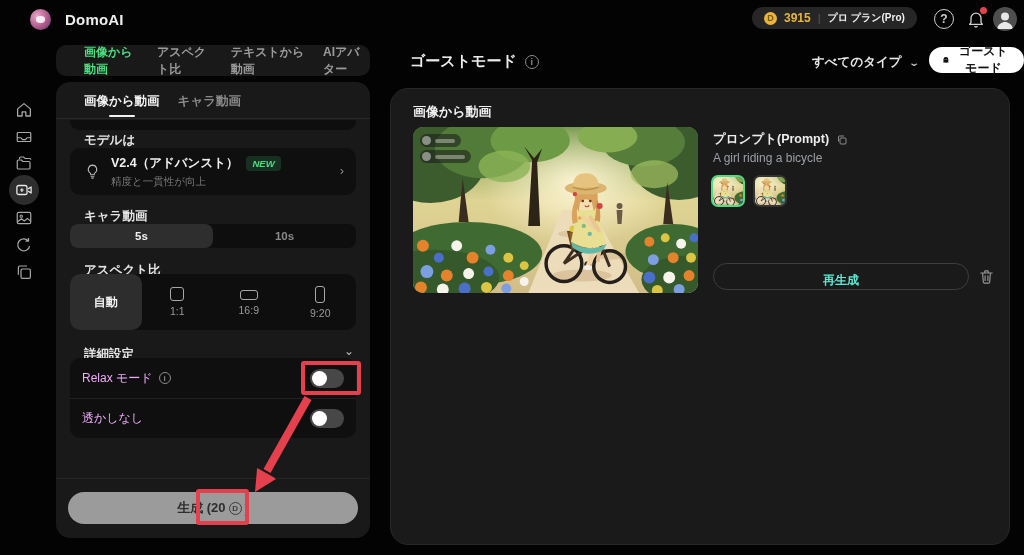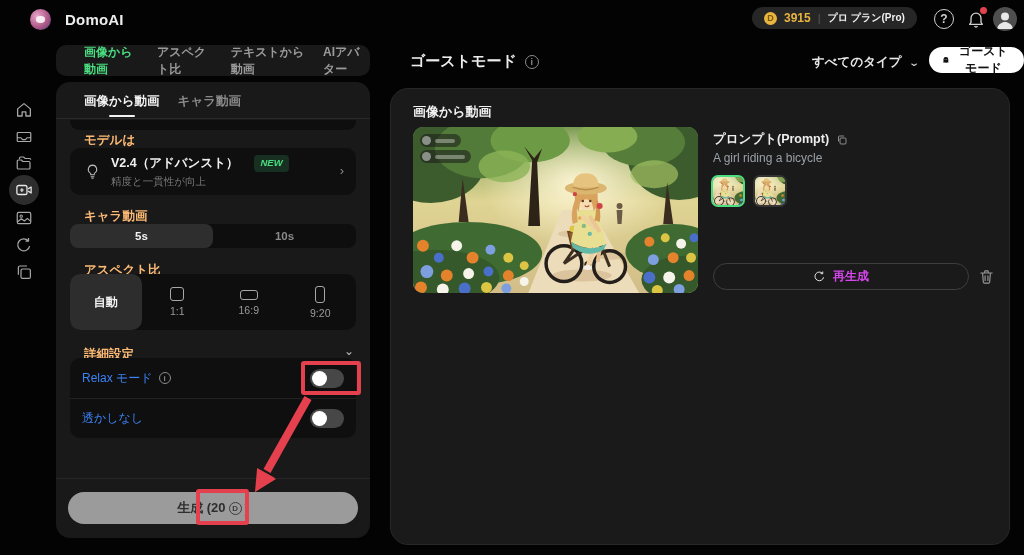--- a/index.html
+++ b/index.html
@@ -47,26 +47,26 @@
   .panel { position:absolute; left:56px; top:82px; width:314px; height:456px; background:#191919;
     border-radius:14px; overflow:hidden; }
   .panel-tabs { position:absolute; left:28px; top:11px; display:flex; gap:18px; }
   .panel-tab { font-size:12.5px; color:#8a8a8a; font-weight:bold; position:relative; }
   .panel-tab.active { color:#f2f2f2; }
   .panel-tab.active::after { content:""; position:absolute; left:50%; transform:translateX(-50%);
     bottom:-7px; width:26px; height:2px; border-radius:2px; background:#f2f2f2; }
   .panel-divider { position:absolute; left:0; top:36px; width:314px; height:1px; background:#2a2a2a; }
   .scroll-cut { position:absolute; left:14px; top:38px; width:286px; height:10px; background:#0e0e0e;
     border-radius:0 0 9px 9px; }
-  .section-label { position:absolute; left:28px; font-size:12.5px; font-weight:bold; color:#fdba74; }
+  .section-label { position:absolute; left:28px; font-size:12.5px; font-weight:bold; color:#e5e5e5; }
 
   .model-card { position:absolute; left:14px; top:66px; width:286px; height:47px; background:#0f0f0f;
     border-radius:10px; display:flex; align-items:center; }
   .model-text { margin-left:10px; }
-  .model-name-row { display:flex; gap:16px; }
+  .model-name-row { display:flex; align-items:center; gap:8px; }
   .model-name { font-size:12.5px; font-weight:bold; color:#f0f0f0; }
   .new-badge { font-size:9.5px; font-weight:bold; font-style:italic; color:#4ade80;
     background:rgba(74,222,128,.16); padding:2px 6px; border-radius:4px; }
   .model-desc { font-size:10.5px; color:#7a7a7a; margin-top:3px; }
   .model-chevron { position:absolute; right:12px; top:15px; color:#8a8a8a; font-size:13px; }
 
   .segmented { position:absolute; left:14px; top:142px; width:286px; height:24px; background:#0e0e0e;
     border-radius:8px; display:flex; }
   .segment { flex:1; display:flex; align-items:center; justify-content:center; font-size:11.5px;
     color:#8a8a8a; font-weight:bold; border-radius:8px; }
@@ -80,21 +80,21 @@
   .shape { border:1.5px solid #a8a8a8; border-radius:3px; }
   .shape-11 { width:14px; height:14px; }
   .shape-169 { width:18px; height:10px; margin-top:2px; }
   .shape-916 { width:10px; height:17px; }
 
   .adv-chevron { position:absolute; right:16px; top:262px; color:#bbb; font-size:12px; }
   .settings-card { position:absolute; left:14px; top:276px; width:286px; height:80px; background:#0f0f0f;
     border-radius:10px; }
   .setting-row { height:40px; display:flex; align-items:center; padding:0 12px; gap:6px; }
   .setting-row + .setting-row { border-top:1px solid #222; }
-  .setting-label { font-size:12px; color:#3b82f6; }
+  .setting-label { font-size:12px; color:#f0abfc; }
   .toggle { margin-left:auto; width:34px; height:19px; border-radius:10px; background:#474747; position:relative; }
   .toggle .knob { position:absolute; left:2px; top:2px; width:15px; height:15px; border-radius:50%; background:#fff; }
 
   .panel-footer-divider { position:absolute; left:0; top:396px; width:314px; height:1px; background:#262626; }
   .generate-btn { position:absolute; left:12px; top:410px; width:290px; height:32px; border-radius:16px;
     background:#9b9b9b; border:none; display:flex; align-items:center; justify-content:center; gap:2px;
     font-size:13px; font-weight:bold; color:#2e2e2e; font-family:inherit; }
   .gen-coin { width:13px; height:13px; border-radius:50%; border:1.6px solid #3c3c3c; color:#3c3c3c;
     font-size:8px; font-weight:bold; display:flex; align-items:center; justify-content:center; margin:0 1px; }
 
@@ -119,22 +119,22 @@
   .img-badge .b-dot { width:9px; height:9px; border-radius:50%; background:rgba(190,190,190,.65); }
   .img-badge .b-bar { height:4px; border-radius:2px; background:rgba(255,255,255,.35); }
 
   .prompt-label { position:absolute; left:322px; top:42px; font-size:12.5px; font-weight:bold;
     display:flex; align-items:center; gap:7px; }
   .prompt-text { position:absolute; left:322px; top:62px; font-size:12px; color:#9aa0a6; }
   .thumb { position:absolute; top:86px; width:34px; height:32px; border-radius:7px; overflow:hidden;
     border:2px solid transparent; background:#333; }
   .thumb.selected { border-color:#4ade80; }
   .regen-btn { position:absolute; left:322px; top:174px; width:256px; height:27px; border-radius:14px;
-    border:1px solid #3e3e3e; background:transparent; color:#d946ef; font-size:12px; font-weight:bold;
-    display:flex; align-items:center; justify-content:center; gap:7px; font-family:inherit; }
+    border:1px solid #3e3e3e; background:transparent; color:#5eead4; font-size:12px; font-weight:bold;
+    display:flex; align-items:center; justify-content:center; gap:7px; font-family:inherit;flex-direction:column; }
   .trash-btn { position:absolute; left:587px; top:177px; width:20px; height:20px; background:none; border:none; }
 
   
   .anno-rect { position:absolute; border:4px solid #e5404d; border-radius:3px; z-index:9; }
   .anno-relax { left:301px; top:361px; width:60px; height:34px; }
   .anno-generate { left:196px; top:489px; width:53px; height:36px; }
   .anno-arrow { position:absolute; left:240px; top:390px; z-index:9; }
 
   .hidden-defs { position:absolute; width:0; height:0; overflow:hidden; }
 </style>

